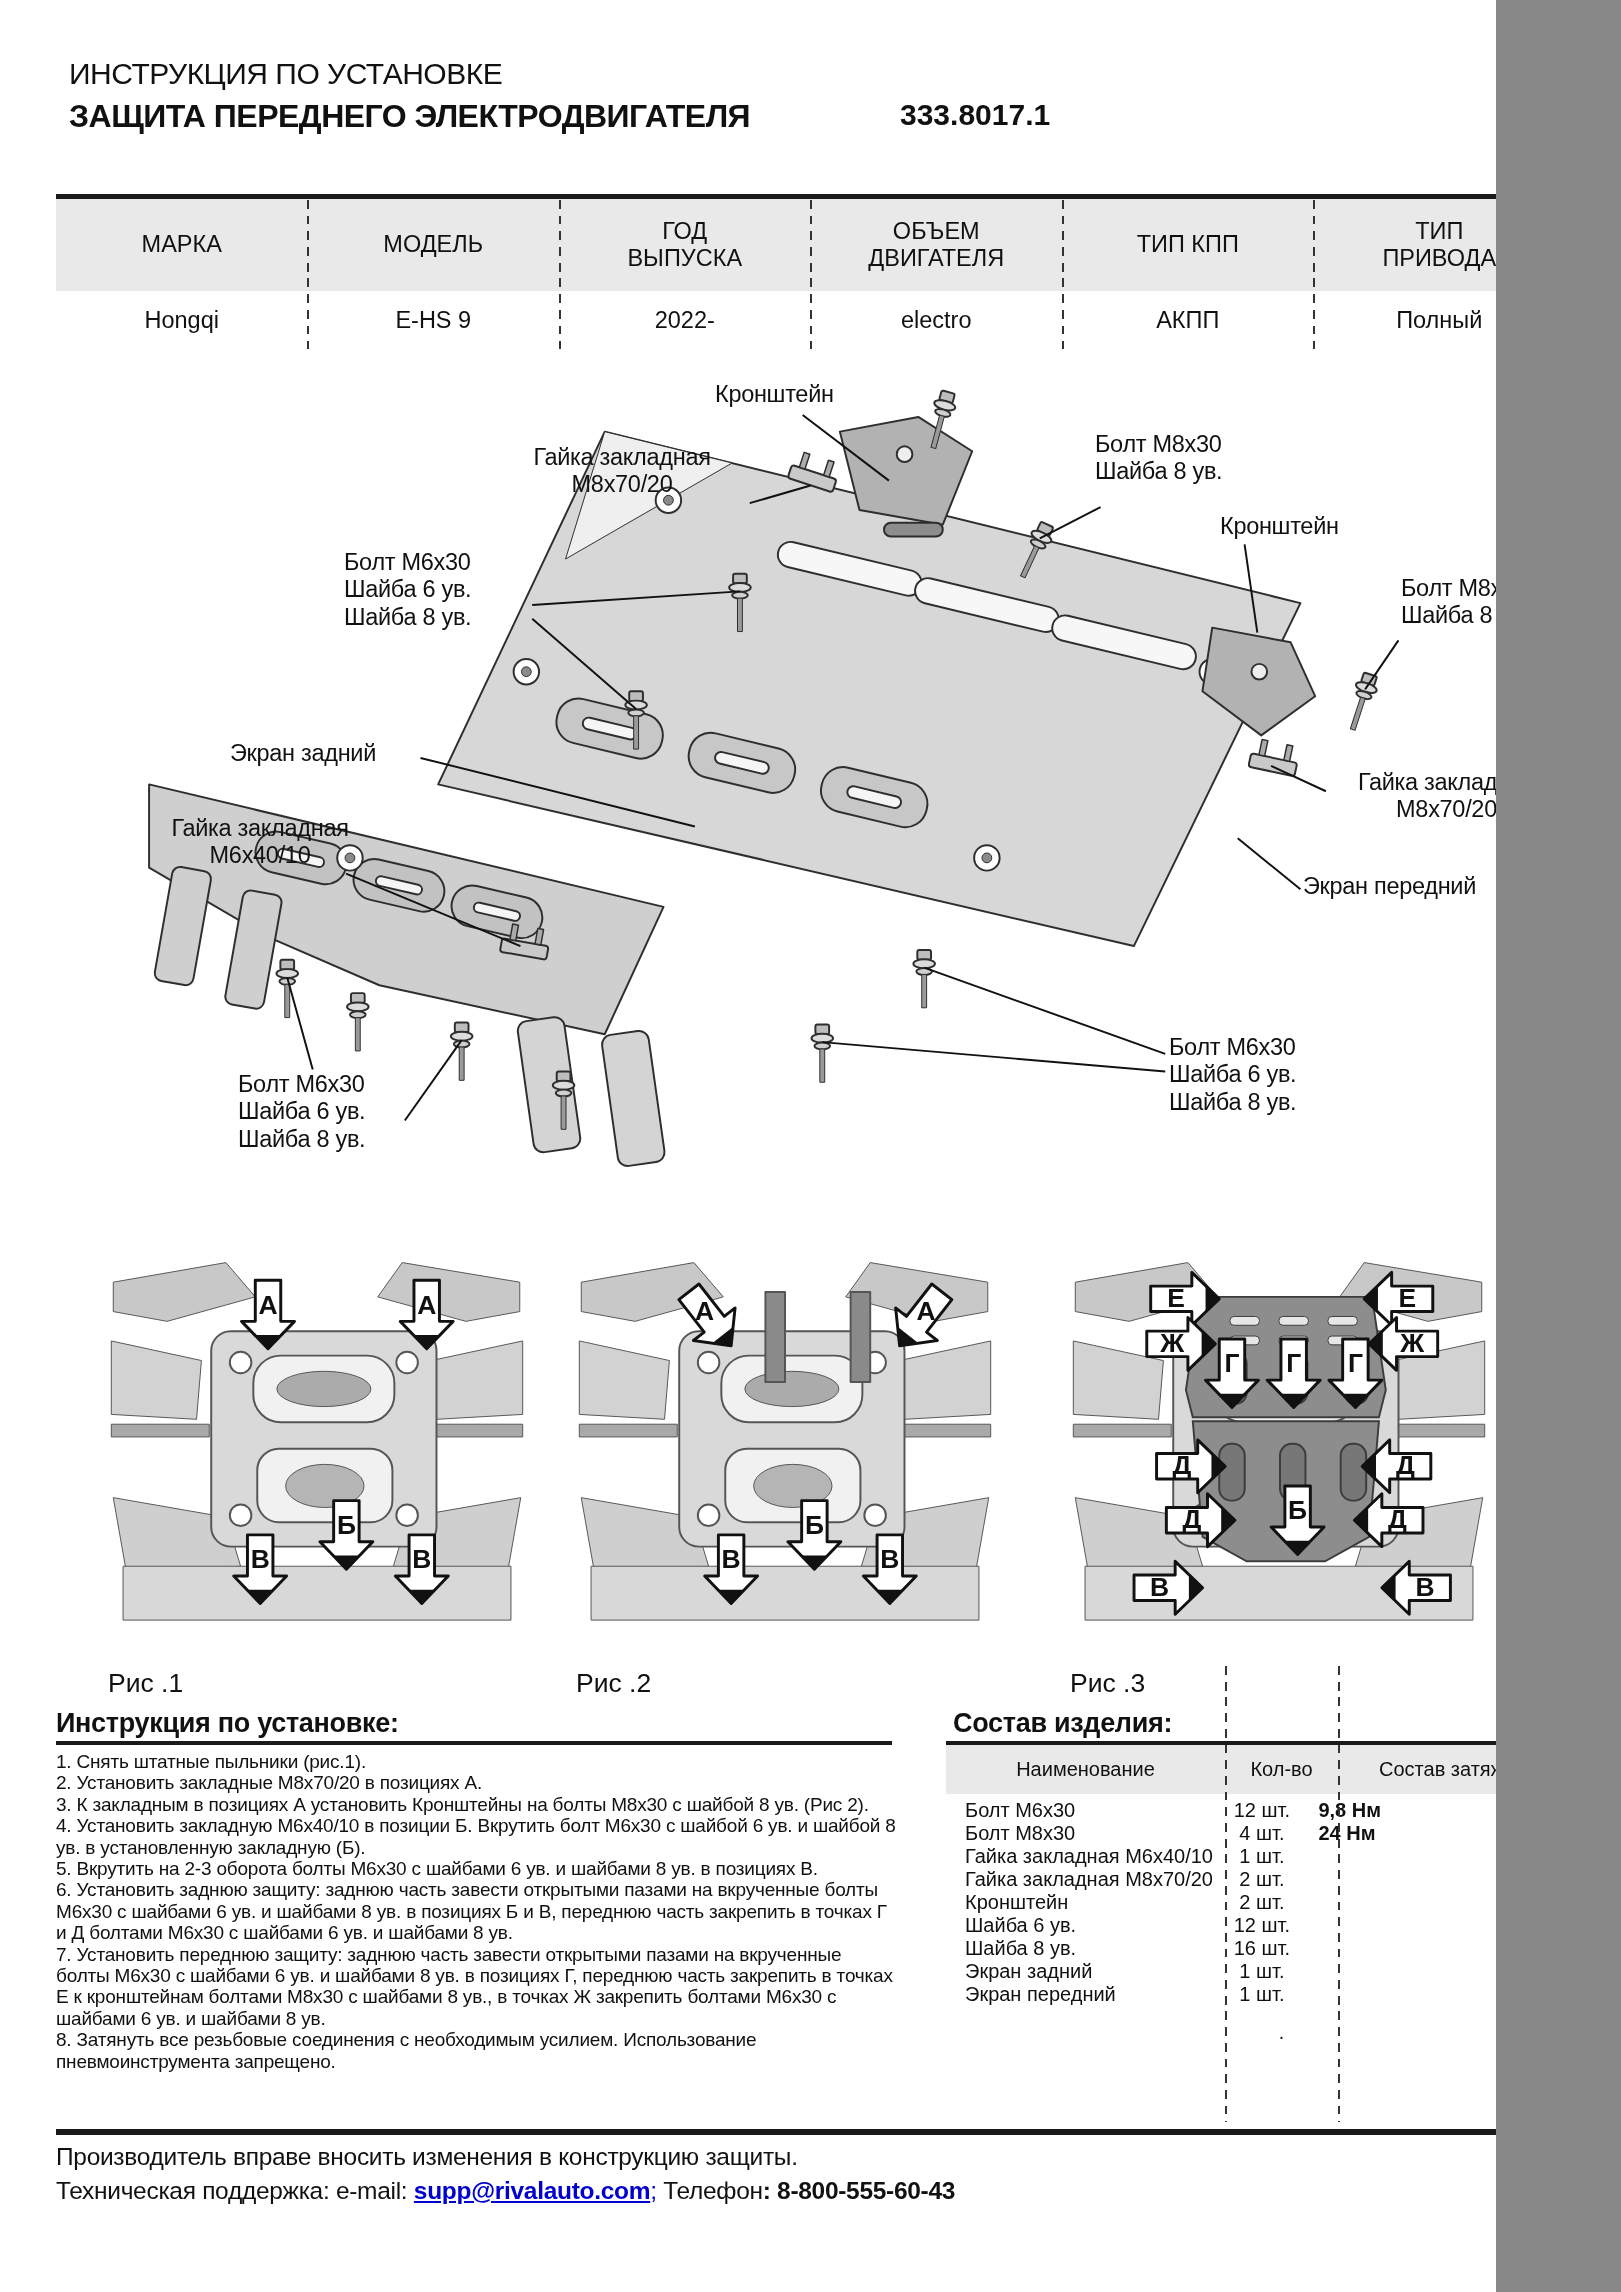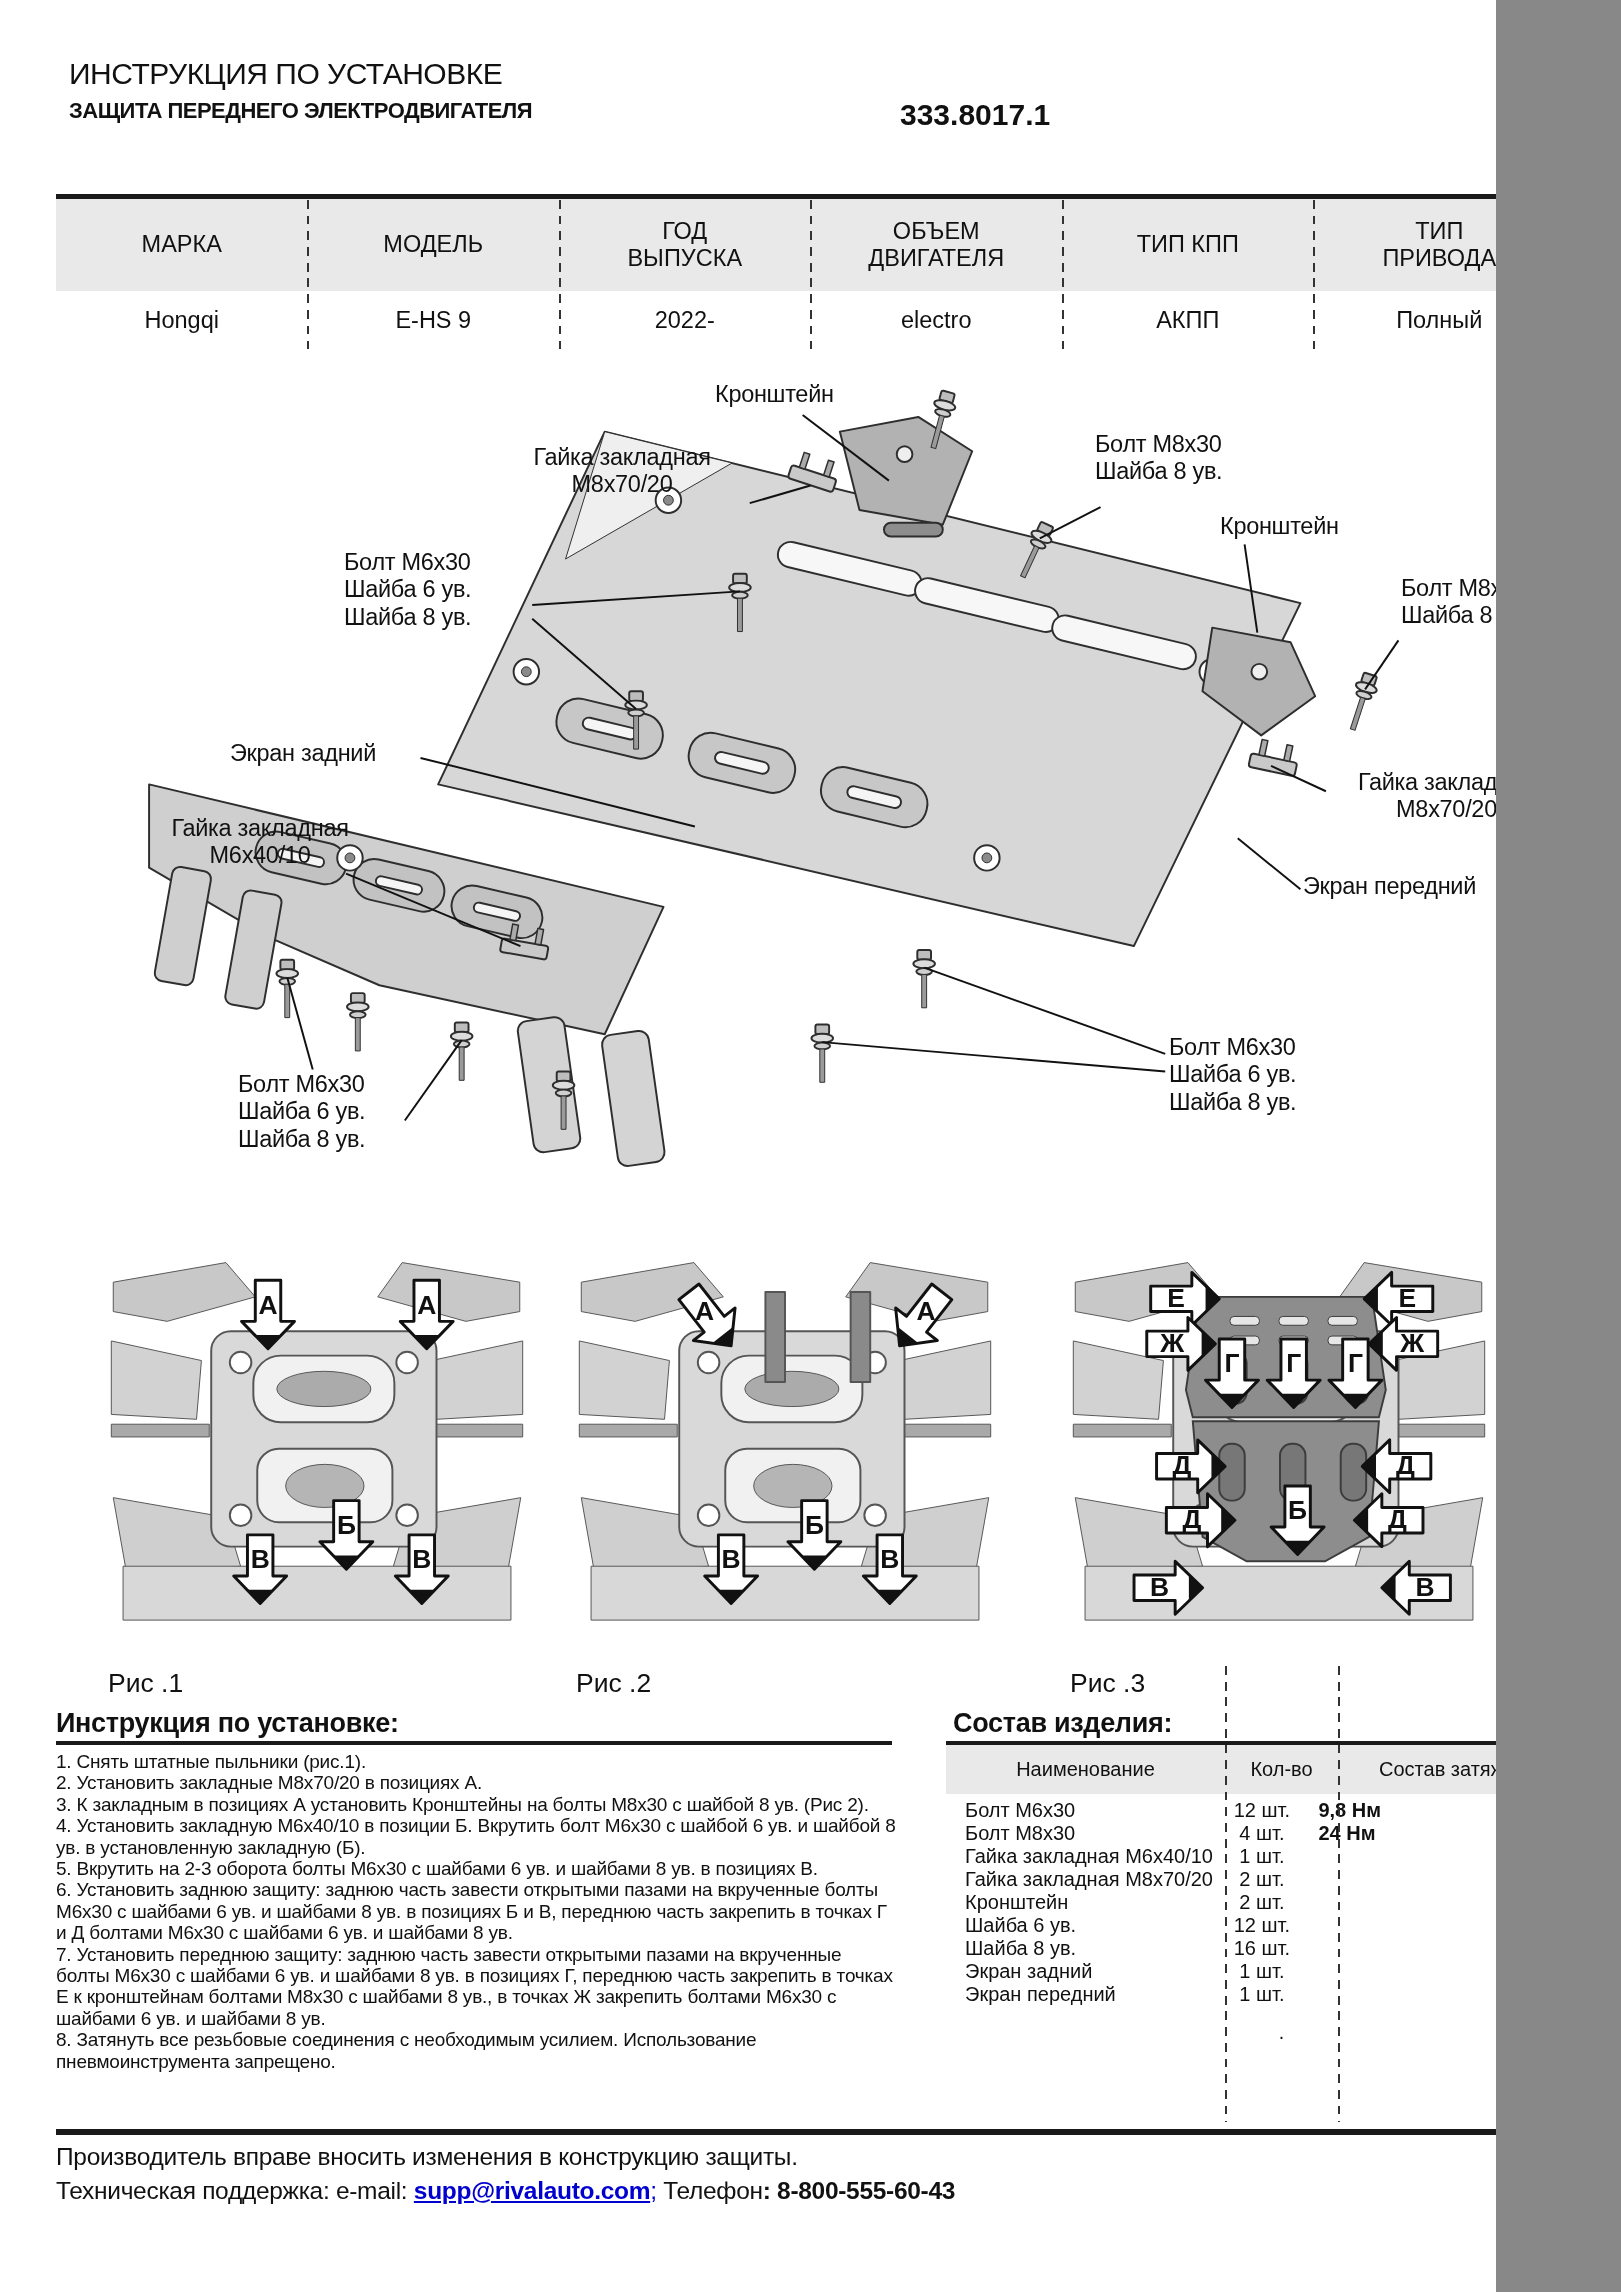--- a/index.html
+++ b/index.html
@@ -1,21 +1,21 @@
 <!DOCTYPE html>
 <html><head>
 <meta charset="utf-8">
 <style>
   html,body{margin:0;padding:0;background:#888;}
   #page{position:relative;width:1496px;height:2293px;background:#ffffff;
         font-family:"Liberation Sans",sans-serif;color:#111;overflow:hidden;}
   .abs{position:absolute;}
   
   .title1{left:69px;top:57px;font-size:30px;font-weight:400;letter-spacing:-0.5px;}
-  .title2{left:69px;top:98px;font-size:22px;font-weight:700;letter-spacing:-0.5px;}
+  .title2{left:69px;top:98px;font-size:32px;font-weight:700;letter-spacing:-0.5px;}
   .partnum{left:900px;top:98px;font-size:30px;font-weight:700;}
   
   #spec{left:56px;top:194px;width:1509px;border-top:5.9px solid #1a1a1a;}
   #spec .hdr-row{display:flex;background:#e9e9e9;height:92px;align-items:center;}
   #spec .val-row{display:flex;background:#fff;height:59px;align-items:center;}
   #spec .cell{flex:1 1 0;text-align:center;font-size:23.5px;white-space:pre-line;line-height:1.15;}
   .vsep{position:absolute;width:2px;background:repeating-linear-gradient(to bottom,#333 0 8.8px,transparent 8.8px 15.7px);}
   
   #diagram{left:56px;top:348px;width:1509px;height:863px;}
   .callout{position:absolute;font-size:23.5px;line-height:1.17;white-space:pre-line;letter-spacing:-0.3px;}

